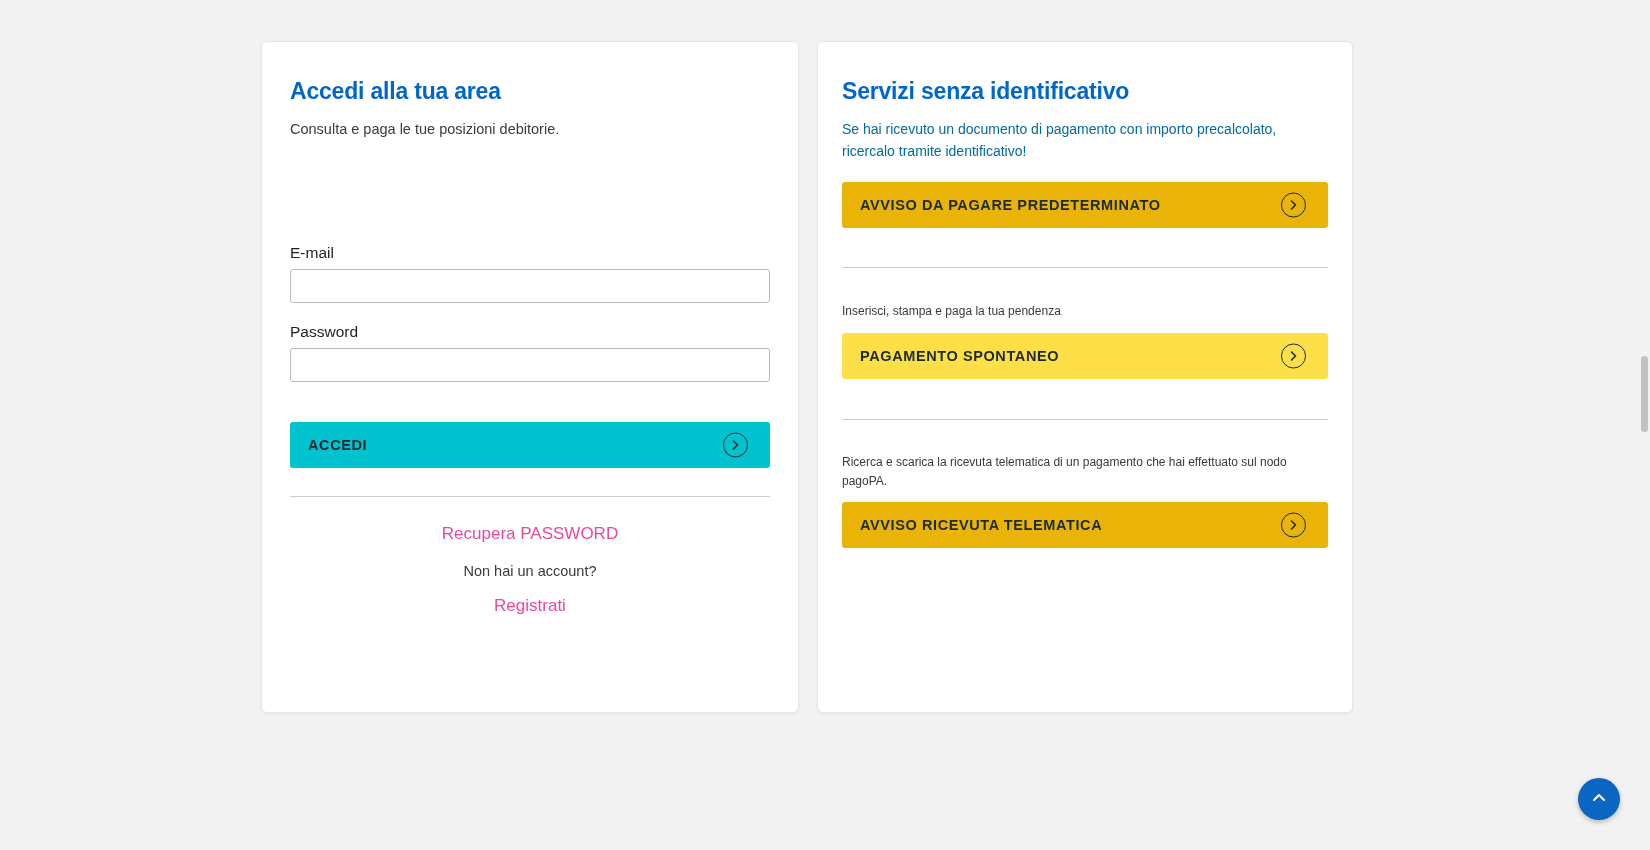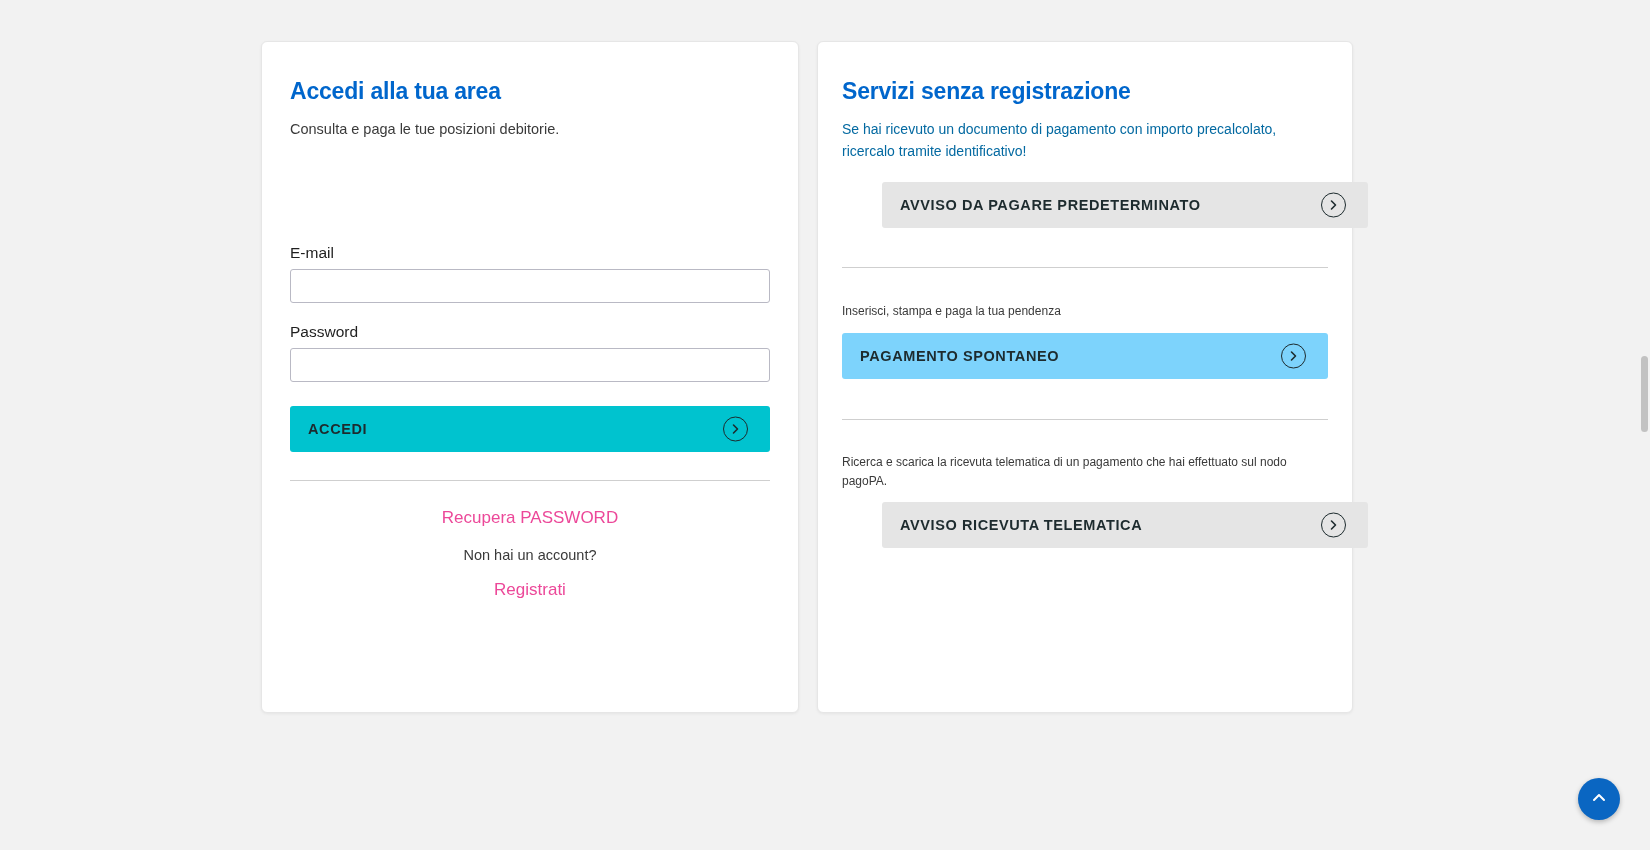--- a/index.html
+++ b/index.html
@@ -105,23 +105,23 @@
     background: #00c3cf;
     color: #1d2b2e;
     font-size: 14.5px;
     font-weight: bold;
     letter-spacing: 0.6px;
     padding: 0 18px;
     cursor: pointer;
     text-align: left;
     font-family: "Liberation Sans", sans-serif;
   }
-  .cta.teal-dark { background: #e5e5e5; margin-left: 40px; }
-  .cta.teal-light { background: #7dd3fc; }
-  .cta-login { margin-top: 24px; }
+  .cta.teal-dark { background: #eab308; }
+  .cta.teal-light { background: #fde047; }
+  .cta-login { margin-top: 40px; }
 
   .cta .arrow {
     position: absolute;
     right: 22px;
     top: 50%;
     transform: translateY(-50%);
     width: 25px;
     height: 25px;
     border: 1.6px solid #1d2b2e;
     border-radius: 50%;
@@ -230,21 +230,21 @@
       </div>
 
       <div class="muted-center">Non hai un account?</div>
 
       <div class="link-row link-row-register">
         <a class="link" href="#">Registrati</a>
       </div>
     </div>
 
     <div class="card card-right">
-      <h1 class="card-title">Servizi senza registrazione</h1>
+      <h1 class="card-title">Servizi senza identificativo</h1>
       <p class="subtitle-right">Se hai ricevuto un documento di pagamento con importo precalcolato, ricercalo tramite identificativo!</p>
 
       <button class="cta teal-dark">
         <span>AVVISO DA PAGARE PREDETERMINATO</span>
         <span class="arrow">
           <svg width="11" height="11" viewBox="0 0 11 11" aria-hidden="true">
             <polyline points="3.5,1.5 7.5,5.5 3.5,9.5" fill="none" stroke="#1d2b2e" stroke-width="1.6" stroke-linecap="round" stroke-linejoin="round"></polyline>
           </svg>
         </span>
       </button>

